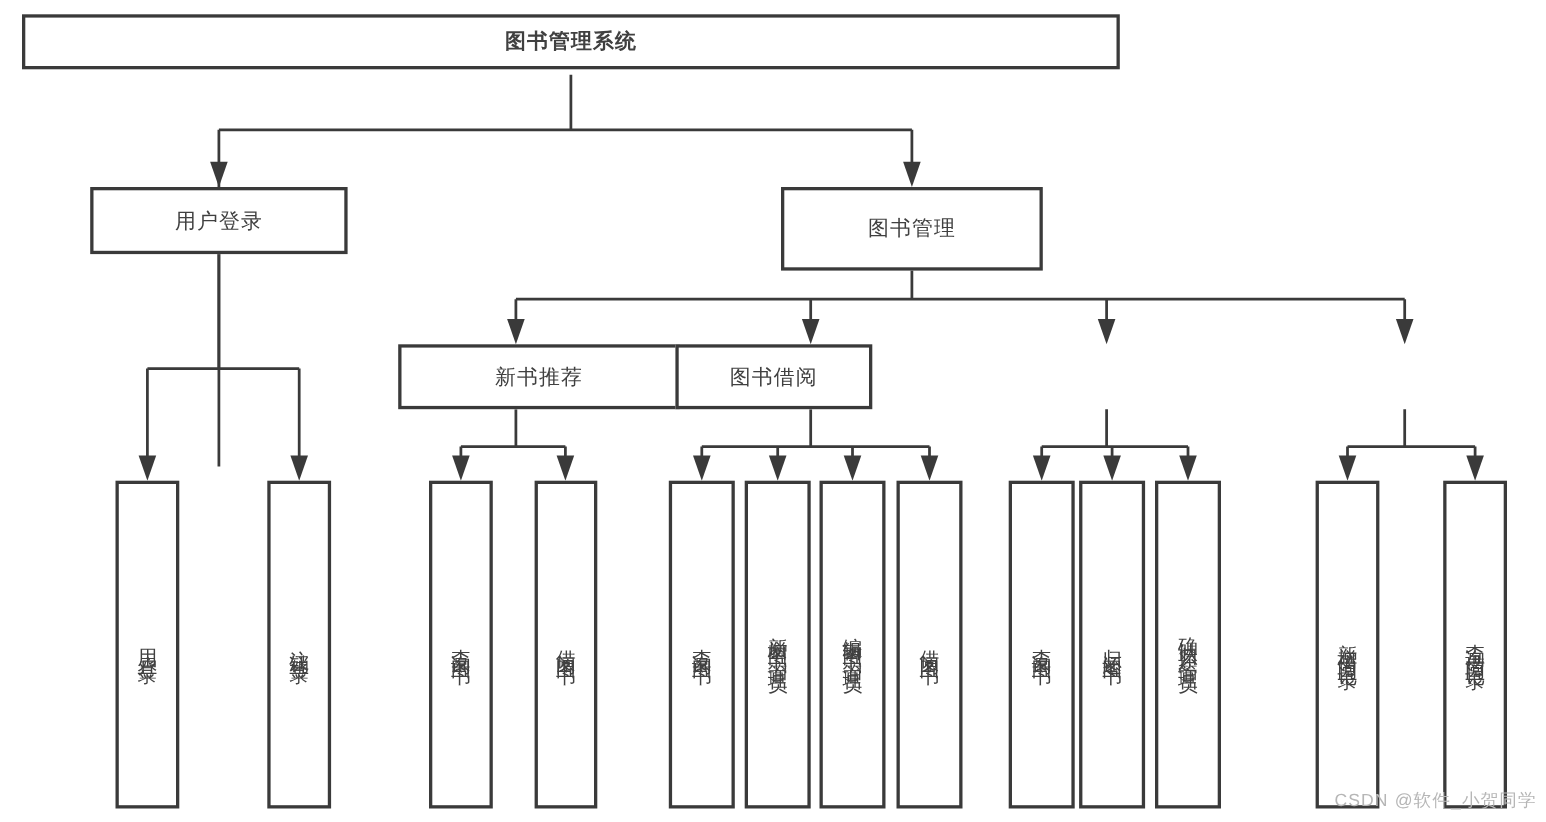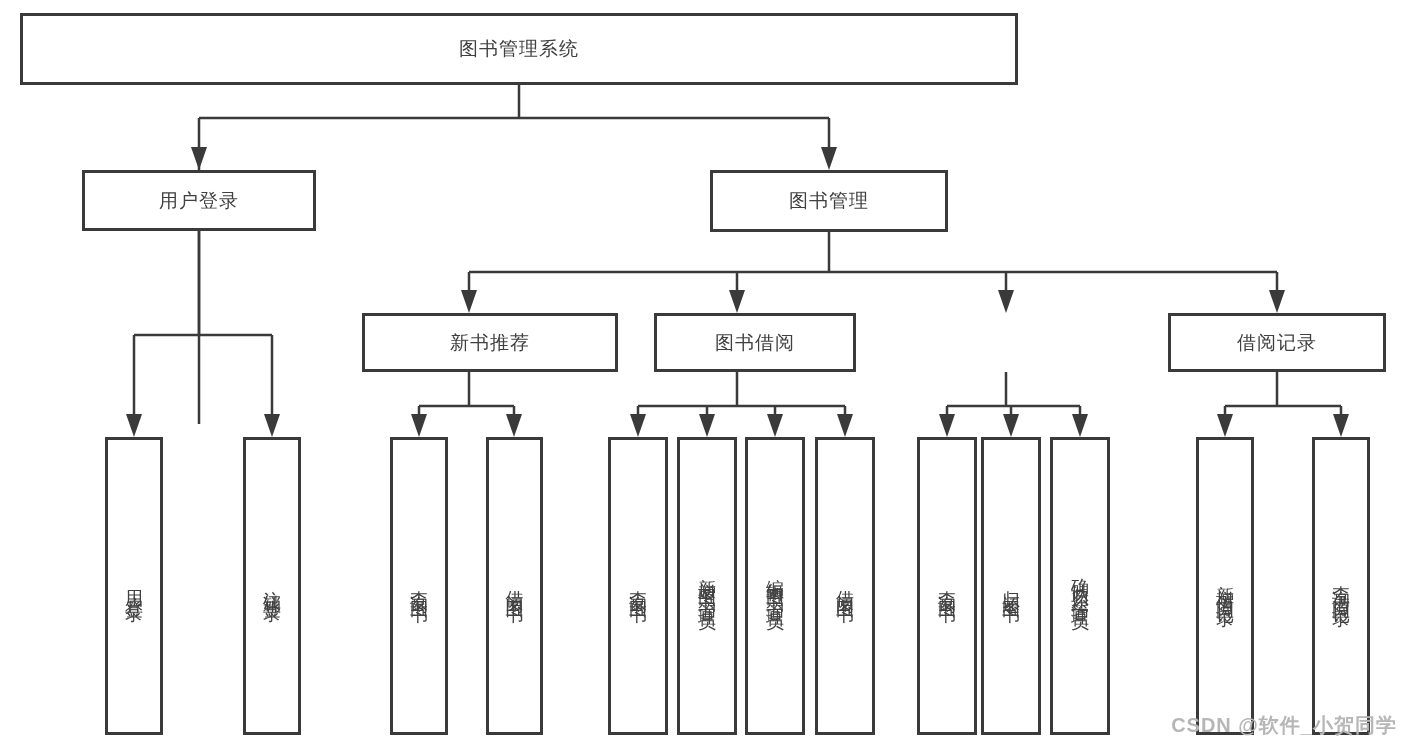--- a/index.html
+++ b/index.html
@@ -43,26 +43,25 @@
     font-size: 18px;
     writing-mode: vertical-rl;
     text-orientation: mixed;
     letter-spacing: 5px;
     line-height: 1;
   }
   #watermark {
     position: absolute;
     right: 8px;
     bottom: 8px;
-    font-size: 20px;
+    font-size: 16px;
     color: #b6b6b6;
     letter-spacing: 1px;
     z-index: 3;
     white-space: nowrap;
-    font-weight: bold;
   }
 </style>
 </head>
 <body>
 
 <div id="canvas">
 
   <svg id="connectors" viewBox="0 0 1405 747" xmlns="http://www.w3.org/2000/svg">
     <g stroke="#3a3a3a" stroke-width="2.5" fill="none">
 
@@ -103,28 +102,27 @@
 
       <polygon points="939,414 955,414 947,437"></polygon>
       <polygon points="1003,414 1019,414 1011,437"></polygon>
       <polygon points="1072,414 1088,414 1080,437"></polygon>
 
       <polygon points="1217,414 1233,414 1225,437"></polygon>
       <polygon points="1333,414 1349,414 1341,437"></polygon>
     </g>
   </svg>
 
-  <div class="node h" style="left:20px; top:13px; width:998px; height:72px;">图书管理系统</div>
+  <div class="node h" style="left:20px; top:13px; width:998px; height:50px;font-weight:bold;">图书管理系统</div>
 
   <div class="node h" style="left:82px; top:170px; width:234px; height:61px;">用户登录</div>
-  <div class="node h" style="left:710px; top:170px; width:238px; height:62px;">图书管理</div>
+  <div class="node h" style="left:710px; top:170px; width:238px; height:76px;">图书管理</div>
 
   <div class="node h" style="left:362px; top:313px; width:256px; height:59px;">新书推荐</div>
-  <div class="node h" style="left:654px; top:313px; width:202px; height:59px;">图书借阅</div>
-  <div class="node h" style="left:1168px; top:313px; width:218px; height:59px;">借阅记录</div>
+  <div class="node h" style="left:614px; top:313px; width:179px; height:59px;">图书借阅</div>
 
   <div class="node v" style="left:105px; top:437px; width:58px; height:298px;">用户登录</div>
   <div class="node v" style="left:243px; top:437px; width:58px; height:298px;">注销登录</div>
 
   <div class="node v" style="left:390px; top:437px; width:58px; height:298px;">查询图书</div>
   <div class="node v" style="left:486px; top:437px; width:57px; height:298px;">借阅图书</div>
 
   <div class="node v" style="left:608px; top:437px; width:60px; height:298px;">查询图书</div>
   <div class="node v" style="left:677px; top:437px; width:60px; height:298px;">新增图书（管理员）</div>
   <div class="node v" style="left:745px; top:437px; width:60px; height:298px;">编辑图书（管理员）</div>

